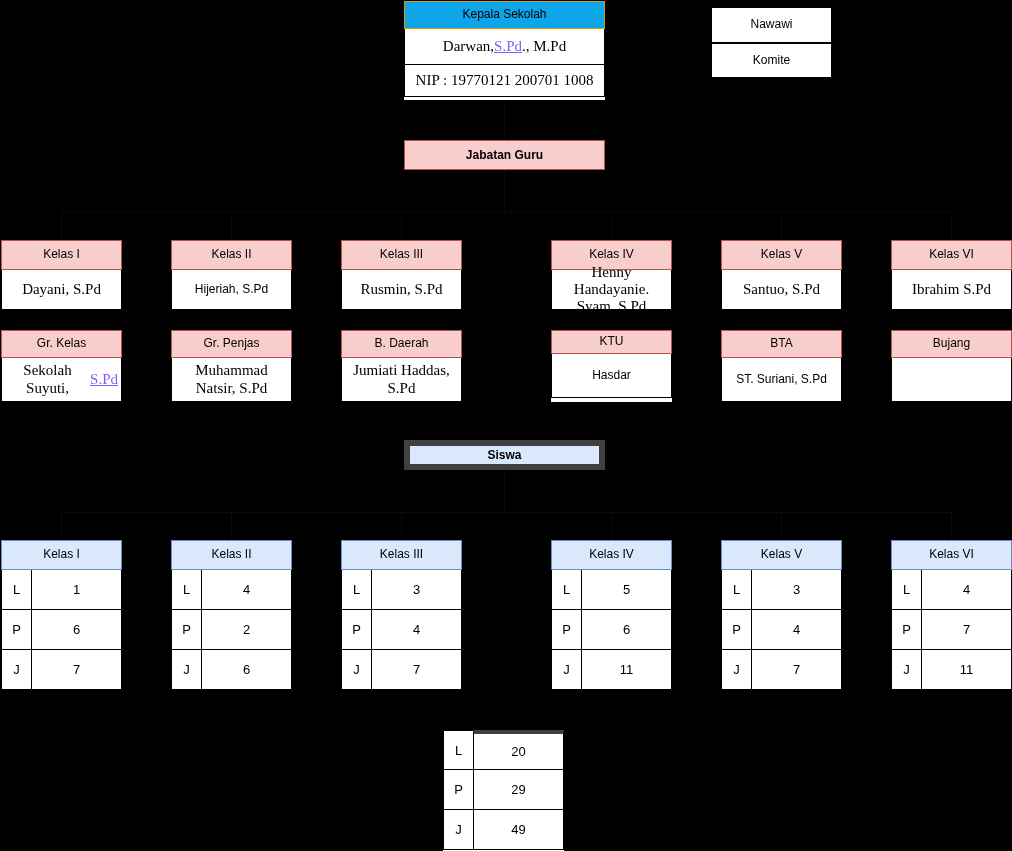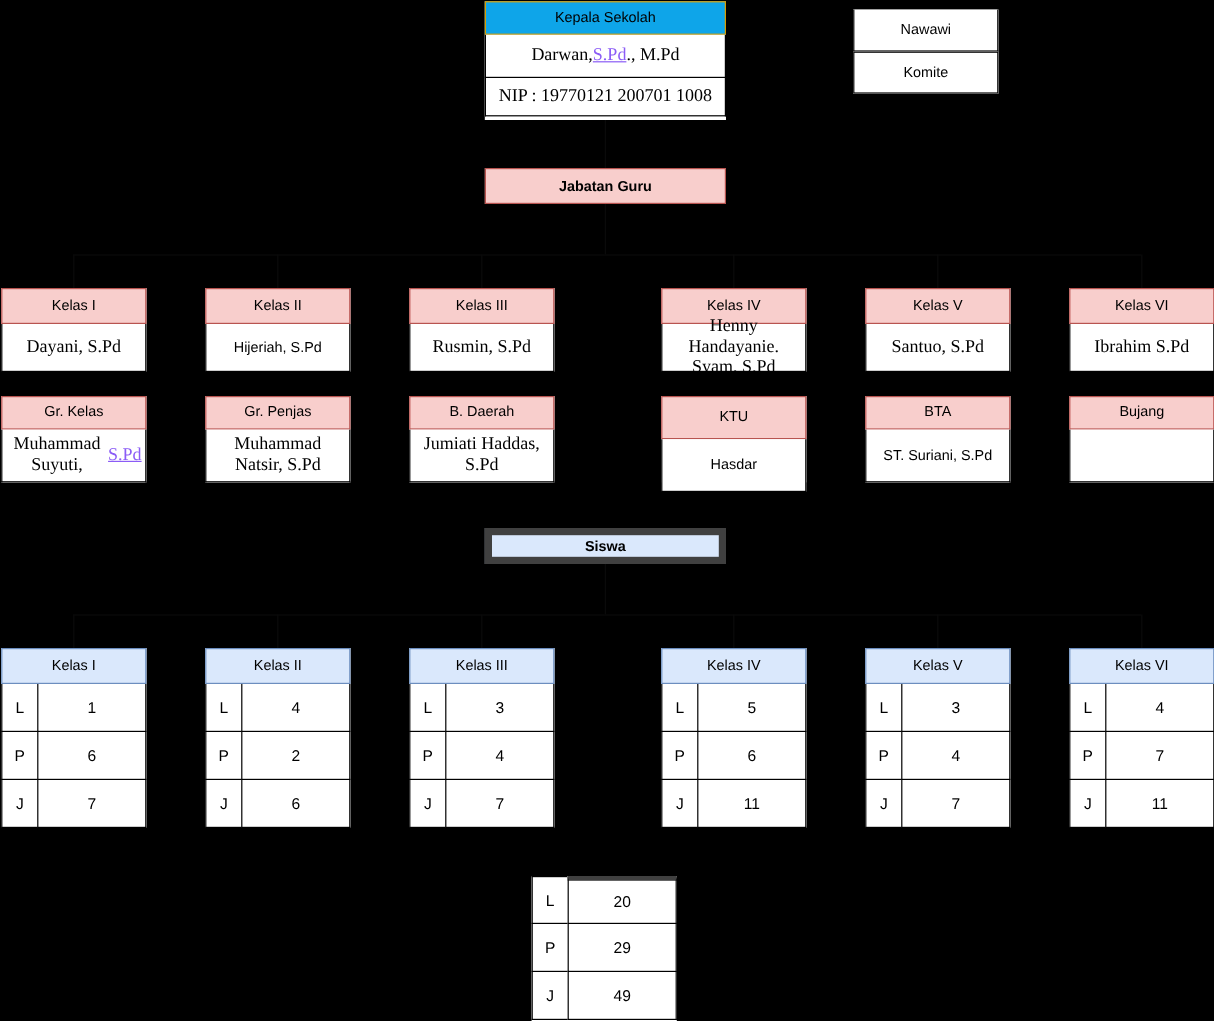--- a/index.html
+++ b/index.html
@@ -182,34 +182,34 @@
   <div class="cell body-serif" style="height:40px;">Santuo, S.Pd</div>
 </div>
 <div class="node" style="left:891px; top:240px; width:121px; height:70px; border:none;">
   <div class="cell hdr pink" style="height:30px;">Kelas VI</div>
   <div class="cell body-serif" style="height:40px;">Ibrahim S.Pd</div>
 </div>
 
 <div class="node" style="left:1px; top:330px; width:121px; height:72px; border:none;">
   <div class="cell hdr pink" style="height:28px;">Gr. Kelas</div>
   <div class="cell body-serif" style="height:44px;">
-    <span>Muhammad Suyuti, </span>
+    <span>Sekolah Suyuti, </span>
       <span class="spell">S.Pd</span>
   </div>
 </div>
 <div class="node" style="left:171px; top:330px; width:121px; height:72px; border:none;">
   <div class="cell hdr pink" style="height:28px;">Gr. Penjas</div>
   <div class="cell body-serif" style="height:44px;">Muhammad Natsir, S.Pd</div>
 </div>
 <div class="node" style="left:341px; top:330px; width:121px; height:72px; border:none;">
   <div class="cell hdr pink" style="height:28px;">B. Daerah</div>
   <div class="cell body-serif" style="height:44px;">Jumiati Haddas, S.Pd</div>
 </div>
 <div class="node" style="left:551px; top:330px; width:121px; height:72px; border:none;">
-  <div class="cell hdr pink" style="height:36px;">KTU</div>
+  <div class="cell hdr pink" style="height:24px;">KTU</div>
   <div class="cell body-sans" style="height:44px;">Hasdar</div>
 </div>
 <div class="node" style="left:721px; top:330px; width:121px; height:72px; border:none;">
   <div class="cell hdr pink" style="height:28px;">BTA</div>
   <div class="cell body-sans" style="height:44px;">ST. Suriani, S.Pd</div>
 </div>
 <div class="node" style="left:891px; top:330px; width:121px; height:72px; border:none;">
   <div class="cell hdr pink" style="height:28px;">Bujang</div>
   <div class="cell body-sans" style="height:44px;"></div>
 </div>

